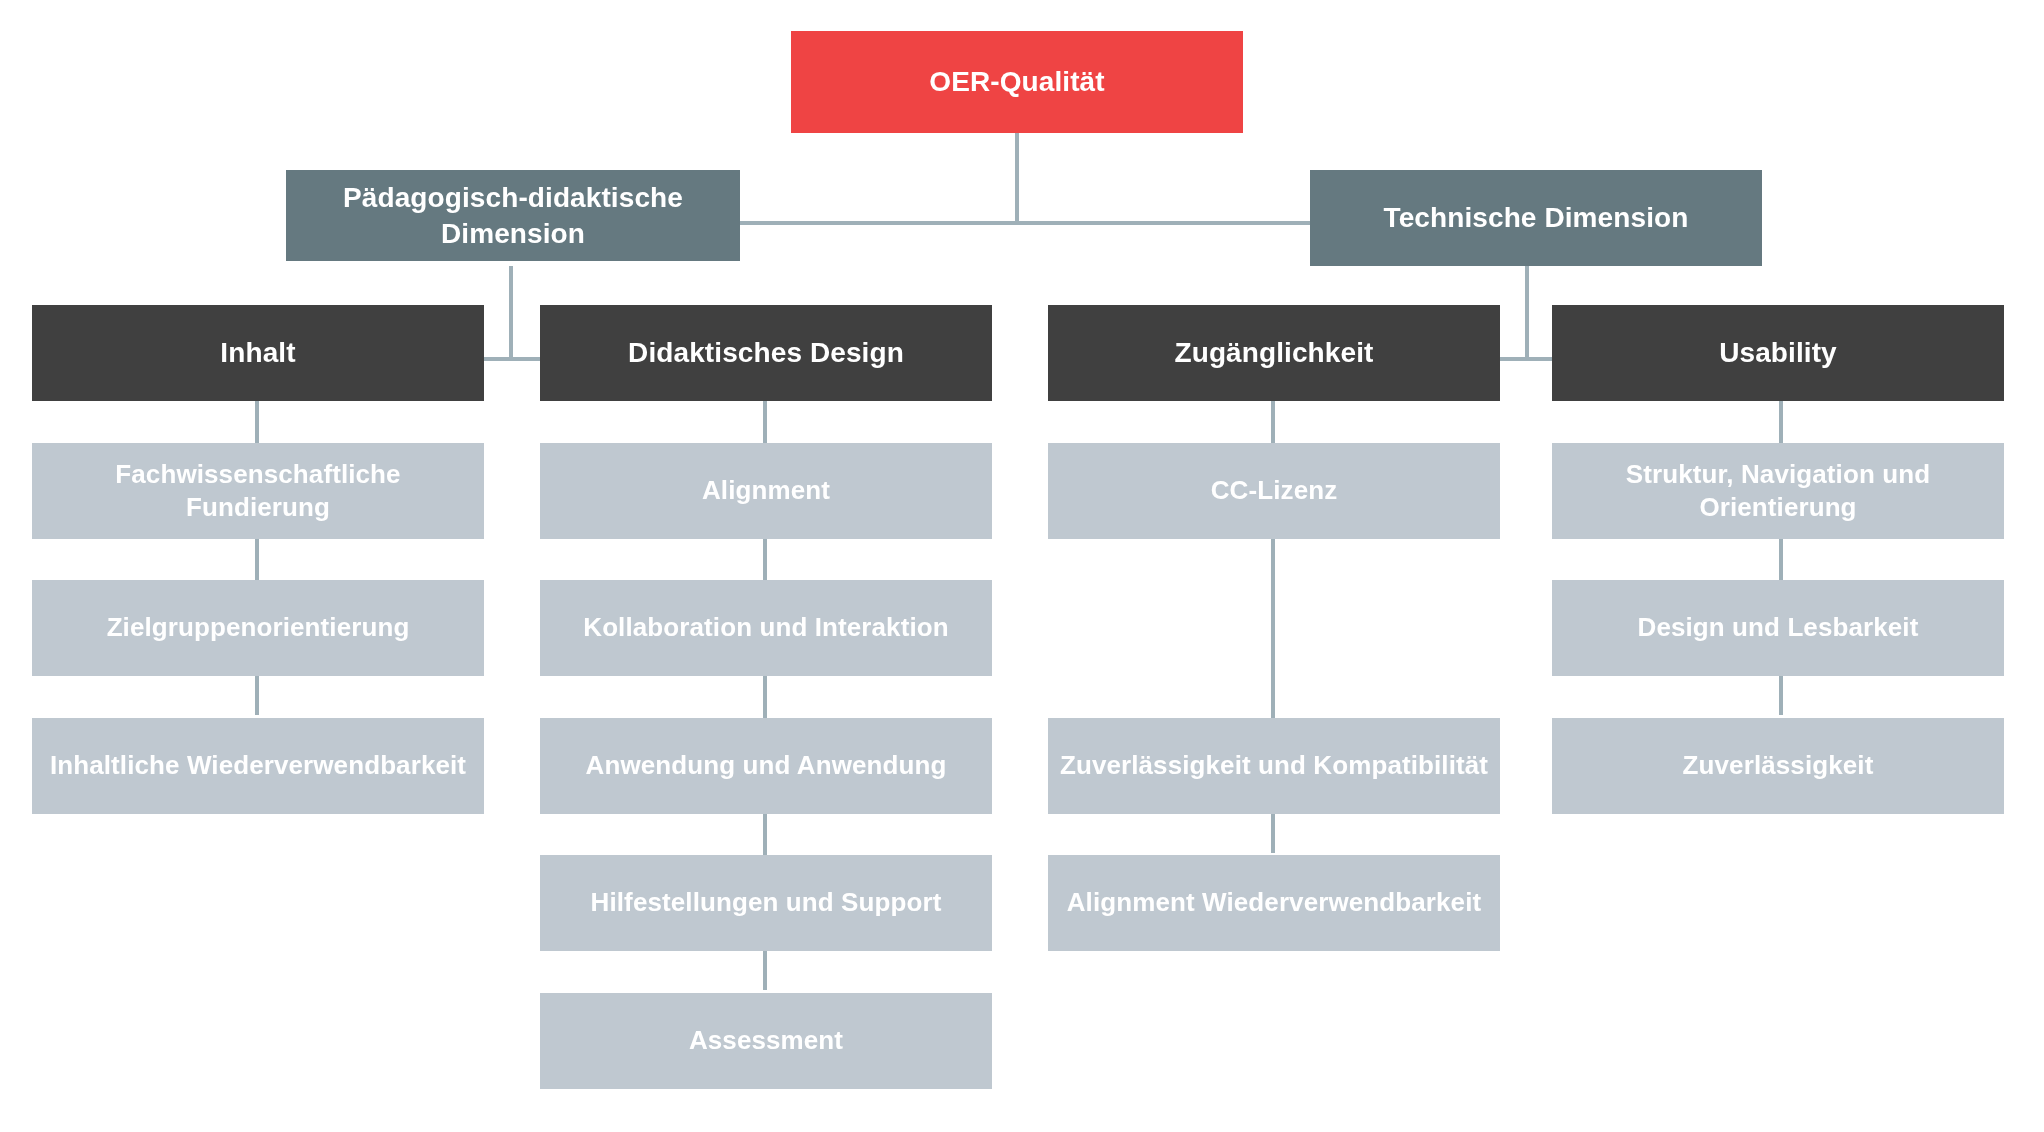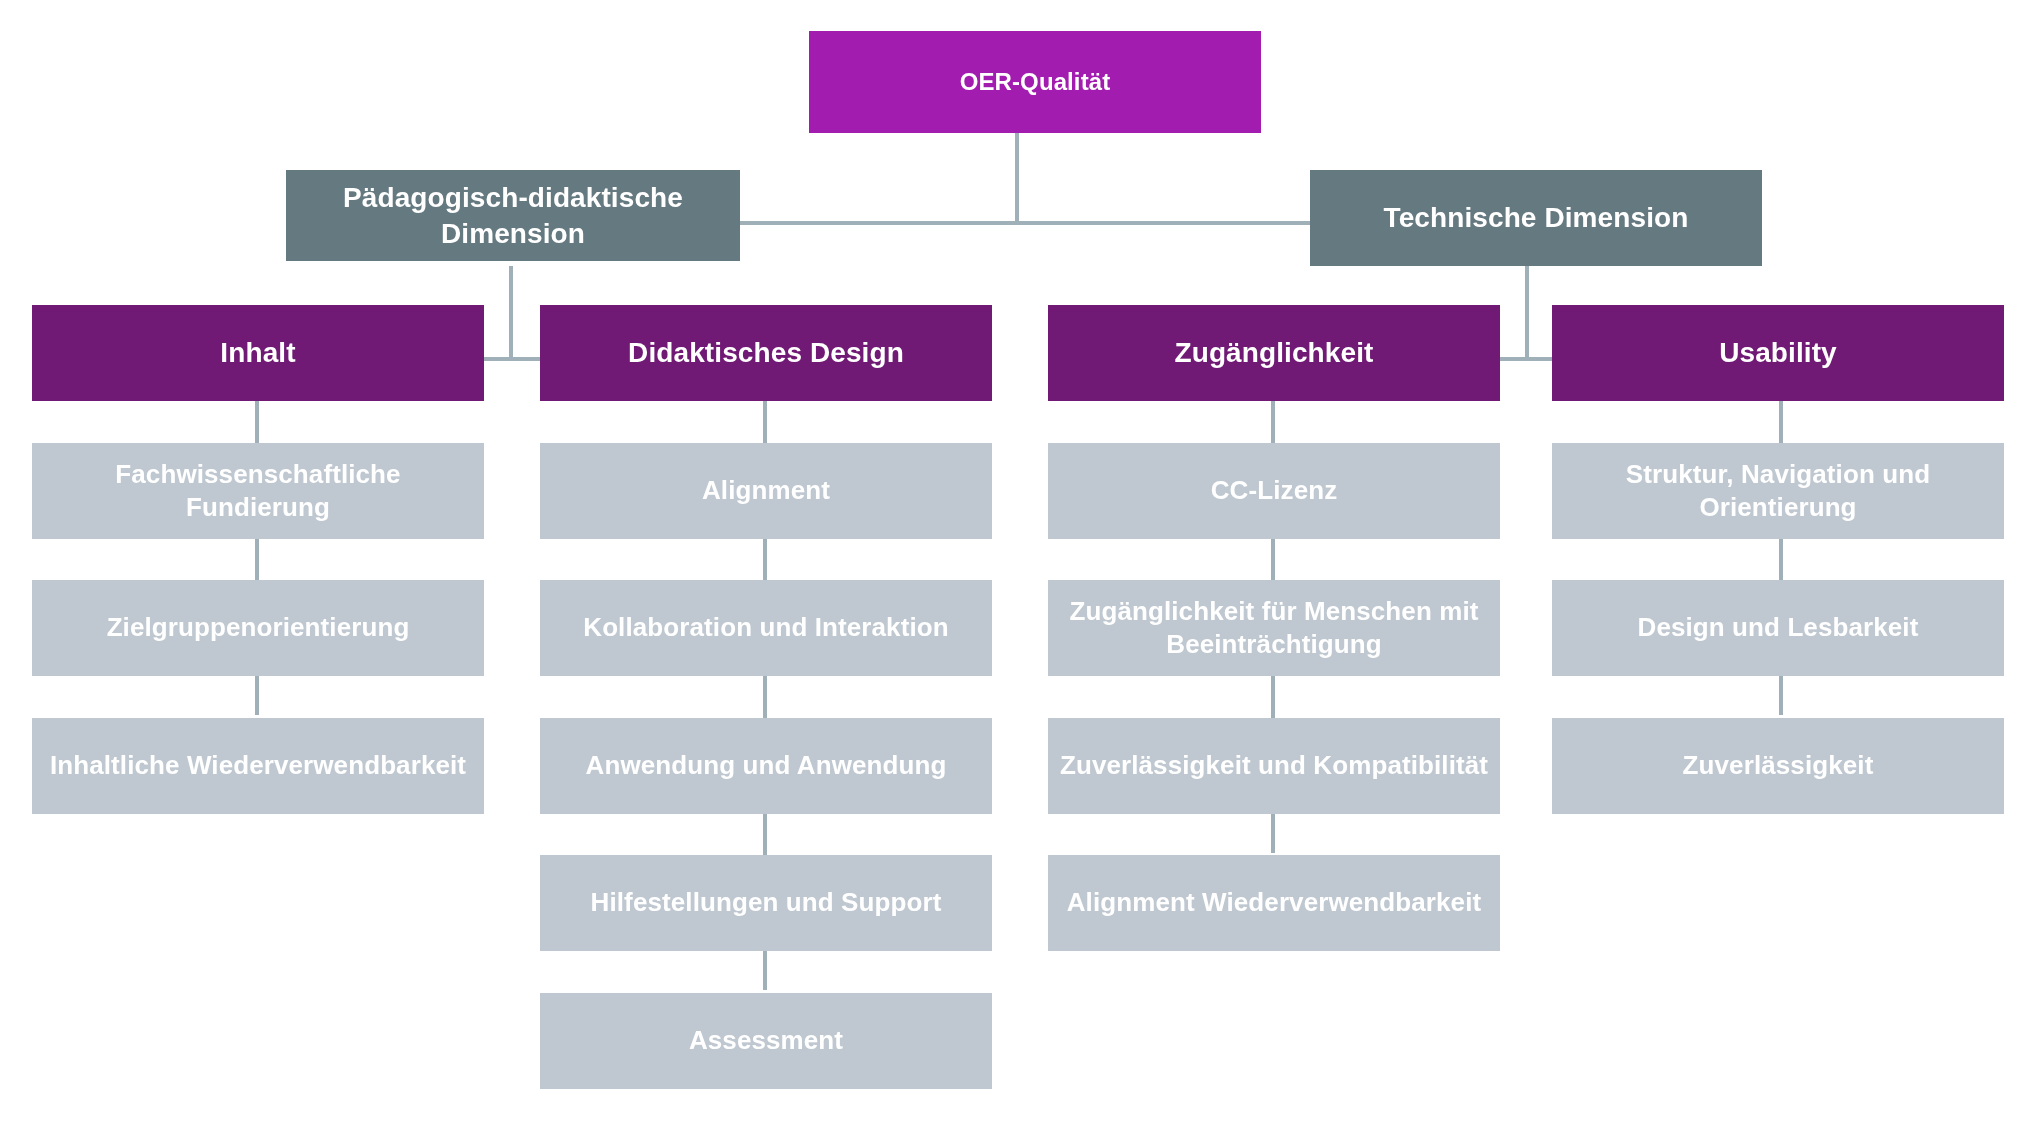--- a/index.html
+++ b/index.html
@@ -24,32 +24,31 @@
     justify-content: center;
     text-align: center;
     color: #ffffff;
     font-weight: bold;
     line-height: 1.28;
     box-sizing: border-box;
     padding: 4px 10px;
     z-index: 3;
   }
   .lvl-root {
-    background: #a21caf;
-    font-size: 24px;
+    background: #ef4444;
+    font-size: 28px;
     letter-spacing: 0.1px;
-    margin-left: 18px;
   }
   .lvl-dim {
     background: #657980;
     font-size: 28px;
     letter-spacing: 0.1px;
   }
   .lvl-cat {
-    background: #701a75;
+    background: #404040;
     font-size: 28px;
     letter-spacing: 0.1px;
   }
   .lvl-item {
     background: #bfc8d0;
     font-size: 26px;
     letter-spacing: 0.1px;
   }
   .conn {
     position: absolute;
@@ -101,21 +100,20 @@
 
   <div class="node lvl-cat" style="left:540px; top:305px; width:452px; height:96px;">Didaktisches Design</div>
   <div class="node lvl-item" style="left:540px; top:580px; width:452px; height:96px;">Kollaboration und Interaktion</div>
   <div class="node lvl-item" style="left:540px; top:443px; width:452px; height:96px;">Alignment</div>
   <div class="node lvl-item" style="left:540px; top:718px; width:452px; height:96px;">Anwendung und Anwendung</div>
   <div class="node lvl-item" style="left:540px; top:855px; width:452px; height:96px;">Hilfestellungen und Support</div>
   <div class="node lvl-item" style="left:540px; top:993px; width:452px; height:96px;">Assessment</div>
 
   <div class="node lvl-cat" style="left:1048px; top:305px; width:452px; height:96px;">Zugänglichkeit</div>
   <div class="node lvl-item" style="left:1048px; top:443px; width:452px; height:96px;">CC-Lizenz</div>
-  <div class="node lvl-item" style="left:1048px; top:580px; width:452px; height:96px;">Zugänglichkeit für Menschen mit Beeinträchtigung</div>
   <div class="node lvl-item" style="left:1048px; top:718px; width:452px; height:96px;">Zuverlässigkeit und Kompatibilität</div>
   <div class="node lvl-item" style="left:1048px; top:855px; width:452px; height:96px;">Alignment Wiederverwendbarkeit</div>
 
   <div class="node lvl-cat" style="left:1552px; top:305px; width:452px; height:96px;">Usability</div>
   <div class="node lvl-item" style="left:1552px; top:443px; width:452px; height:96px;">Struktur, Navigation und Orientierung</div>
   <div class="node lvl-item" style="left:1552px; top:580px; width:452px; height:96px;">Design und Lesbarkeit</div>
   <div class="node lvl-item" style="left:1552px; top:718px; width:452px; height:96px;">Zuverlässigkeit</div>
 
 </div>
 

